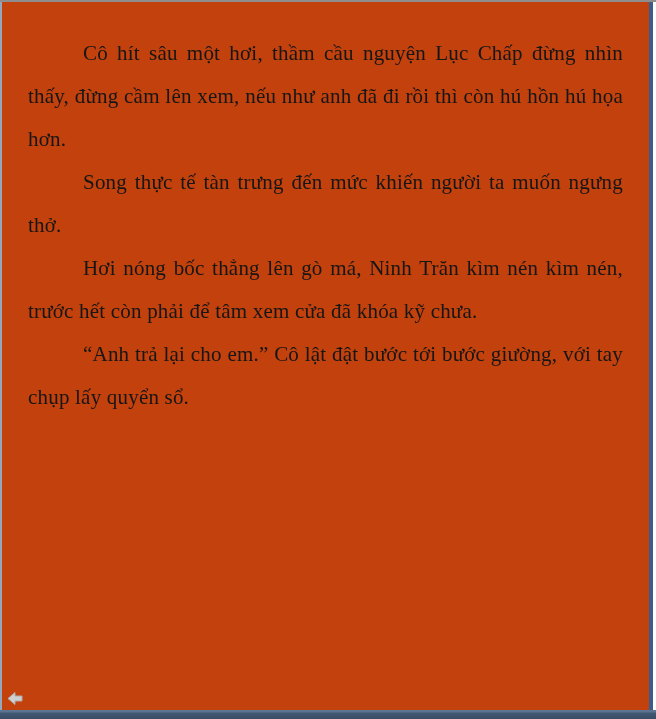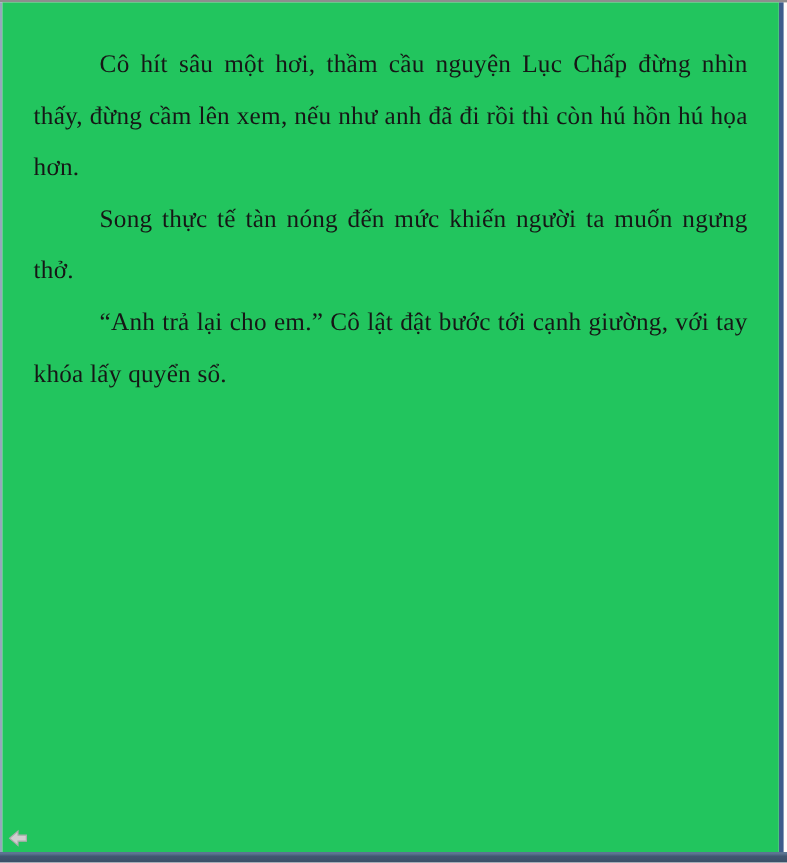--- a/index.html
+++ b/index.html
@@ -30,21 +30,21 @@
     width: 4px; background: #3d5c8c;
   }
   .bottom-bar {
     position: absolute; left: 0; right: 0; bottom: 0;
     height: 9px;
     background: linear-gradient(#5c7592 15%, #415771 40%, #394e66 100%);
   }
   .content {
     position: absolute;
     top: 2px; left: 2px; right: 7px; bottom: 9px;
-    background: #22c55e;
+    background: #c2410c;
     padding: 30px 26px 0 26px;
     box-sizing: border-box;
   }
   .content p {
     margin: 0;
     font-size: 21px;
     line-height: 43px;
     color: #161616;
     text-align: justify;
     text-indent: 55px;
@@ -64,22 +64,23 @@
 
 <div class="page">
 
   <div class="border-top"></div>
   <div class="border-left"></div>
   <div class="border-right"></div>
   <div class="bottom-bar"></div>
 
   <div class="content">
     <p>Cô hít sâu một hơi, thầm cầu nguyện Lục Chấp đừng nhìn thấy, đừng cầm lên xem, nếu như anh đã đi rồi thì còn hú hồn hú họa hơn.</p>
-    <p>Song thực tế tàn nóng đến mức khiến người ta muốn ngưng thở.</p>
-    <p>“Anh trả lại cho em.” Cô lật đật bước tới cạnh giường, với tay khóa lấy quyển sổ.</p>
+    <p>Song thực tế tàn trưng đến mức khiến người ta muốn ngưng thở.</p>
+    <p>Hơi nóng bốc thẳng lên gò má, Ninh Trăn kìm nén kìm nén, trước hết còn phải để tâm xem cửa đã khóa kỹ chưa.</p>
+    <p>“Anh trả lại cho em.” Cô lật đật bước tới bước giường, với tay chụp lấy quyển sổ.</p>
 
   </div>
 
   <div class="back-nav">
     <svg width="17" height="15" viewBox="0 0 17 15" xmlns="http://www.w3.org/2000/svg">
       <polygon points="1,7.5 8,1.5 8,5 15,5 15,10 8,10 8,13.5" fill="#cfcfcf" stroke="#adadad" stroke-width="1"></polygon>
     </svg>
   </div>
 
 </div>

